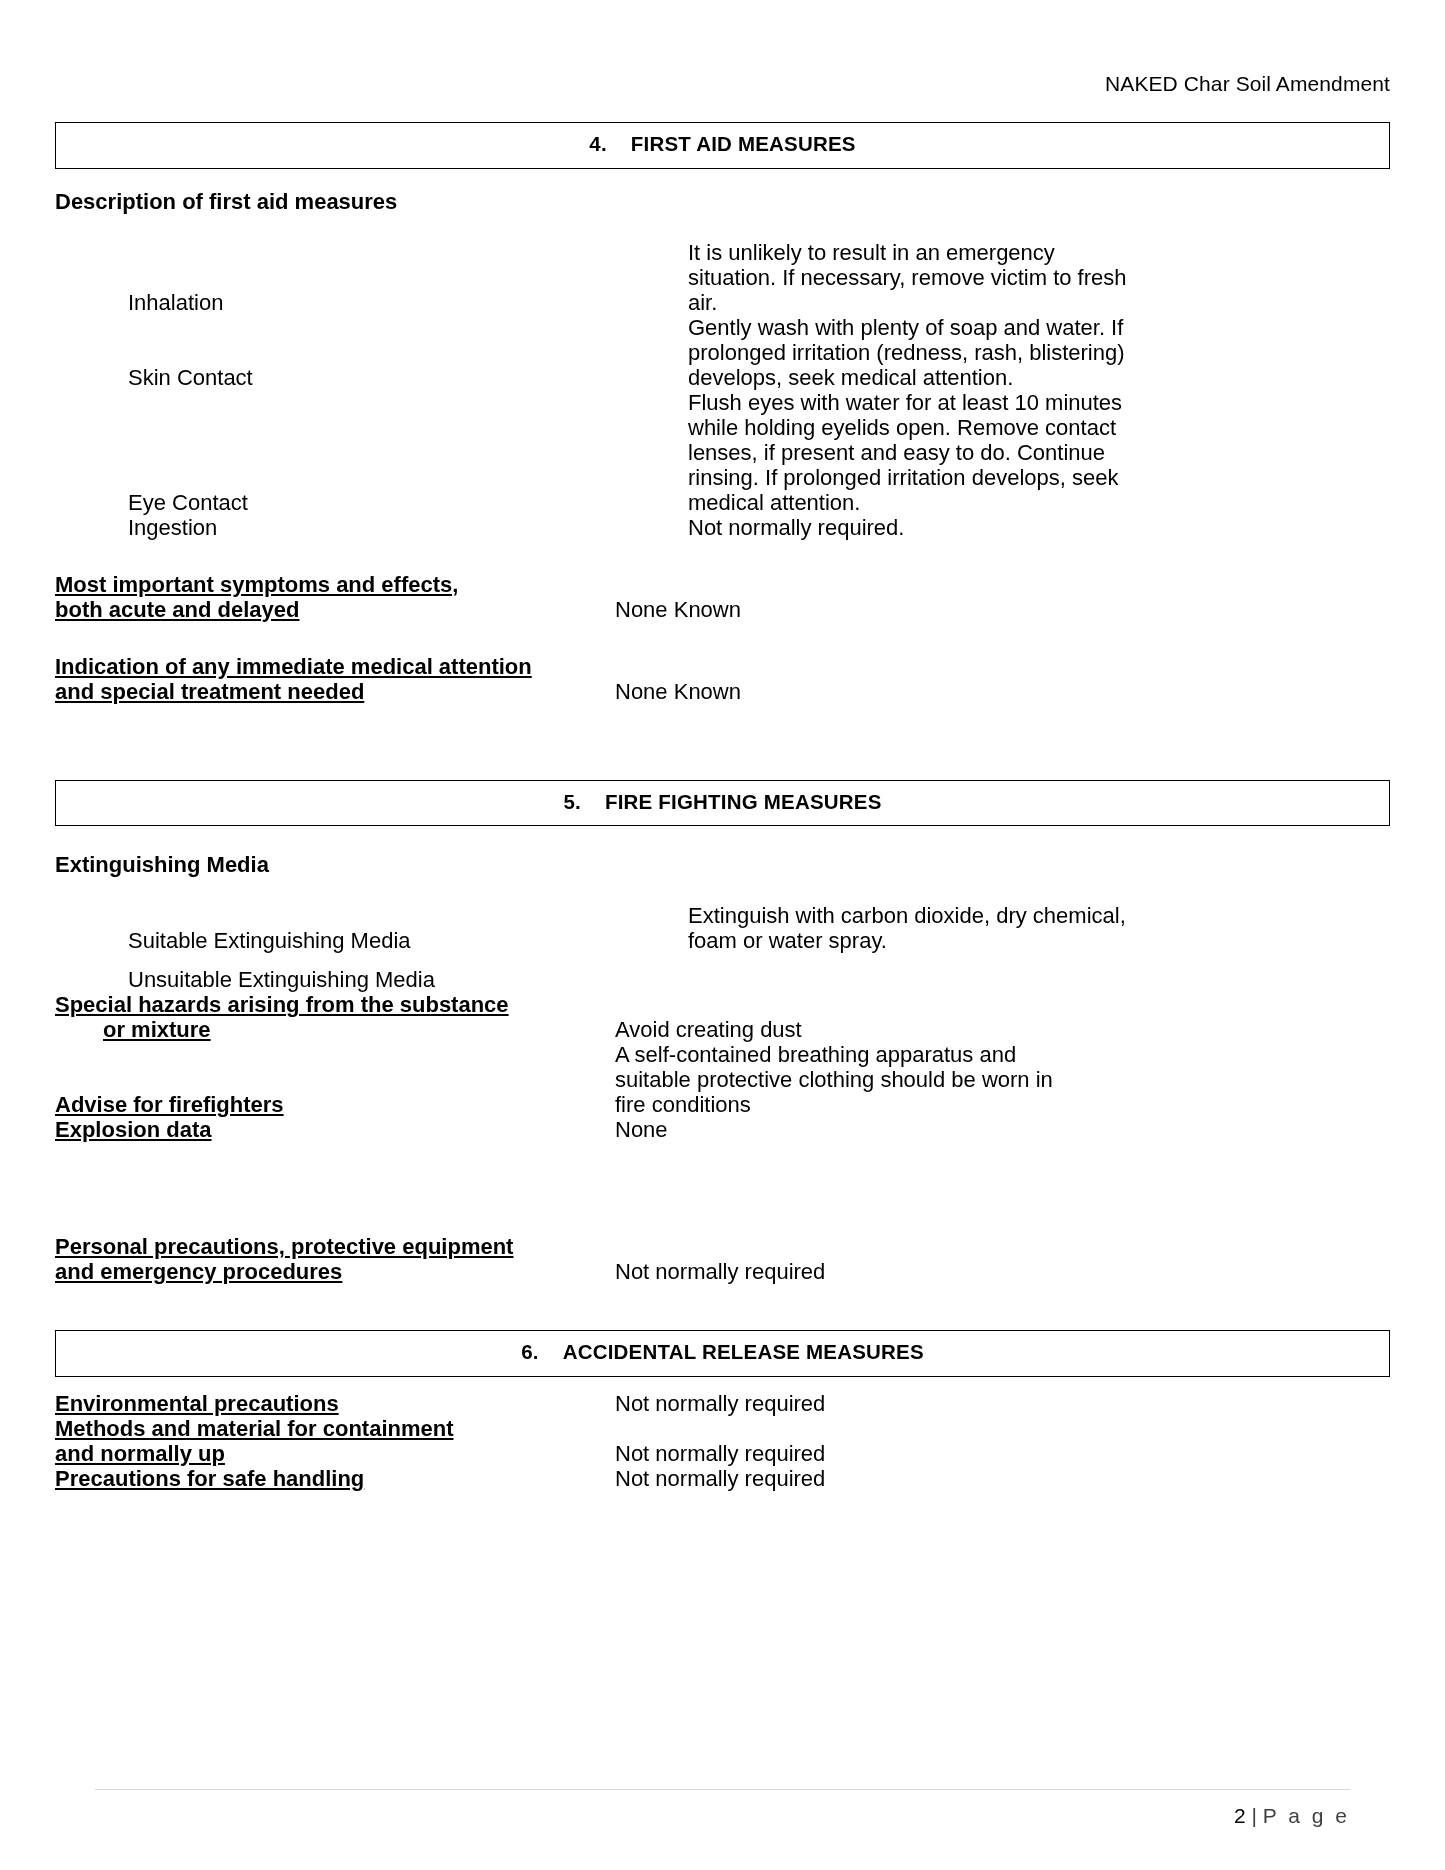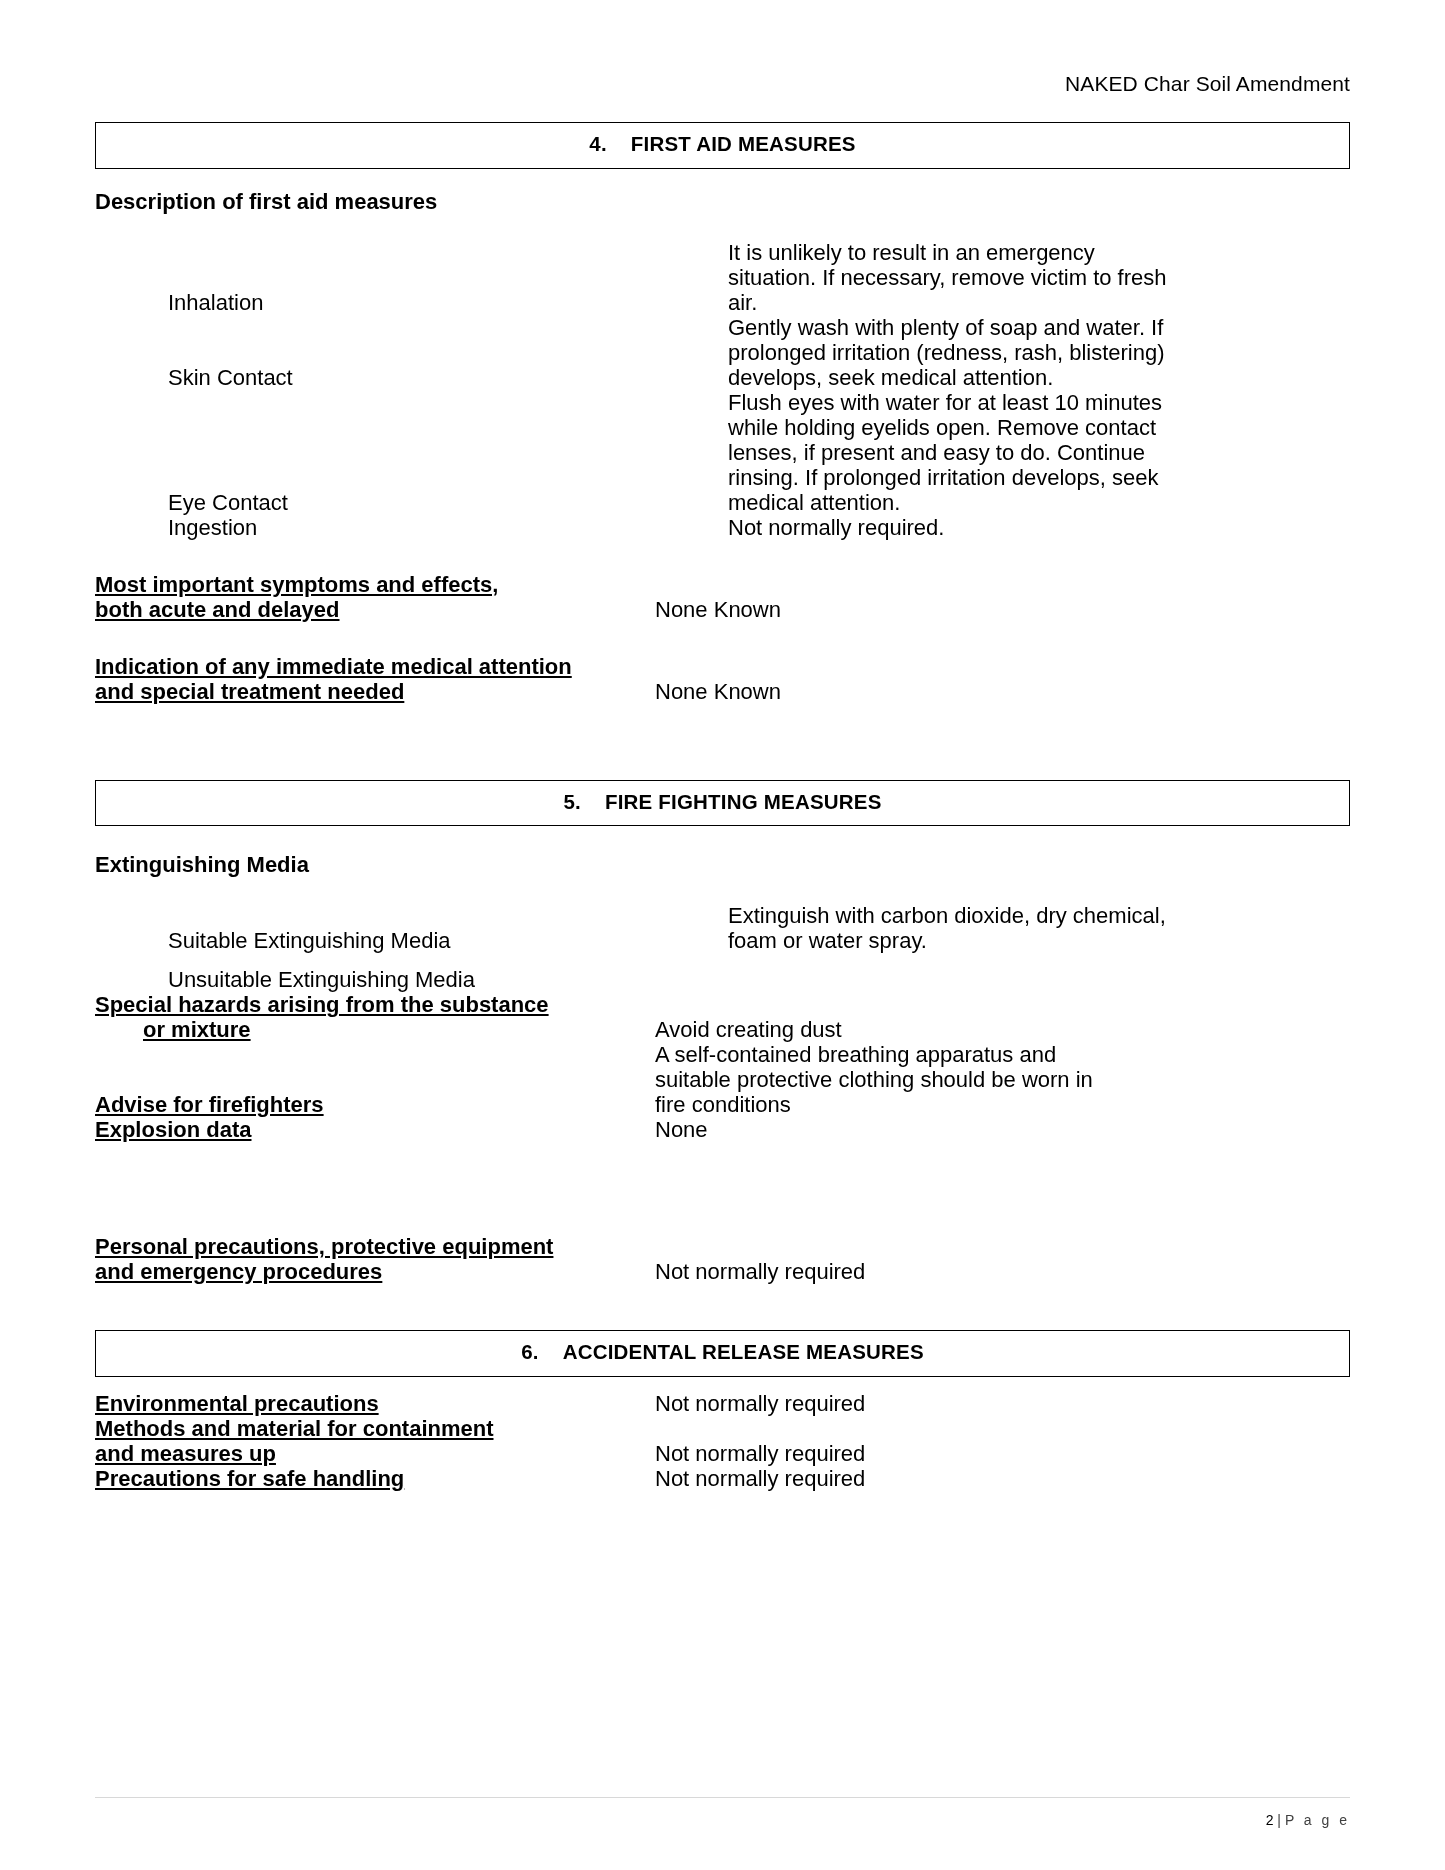--- a/index.html
+++ b/index.html
@@ -13,21 +13,21 @@
     position: relative;
     font-family: "Liberation Sans", sans-serif;
     color: #000000;
     -webkit-font-smoothing: antialiased;
   }
   .page {
     position: relative;
     width: 1445px;
     height: 1870px;
     box-sizing: border-box;
-    padding: 0 95px;
+    padding: 0 55px;
   }
 
   
   .doc-header {
     padding-top: 72px;
     text-align: right;
     font-family: "Liberation Sans", sans-serif;
     font-size: 21px;
     letter-spacing: 0.1px;
     color: #000;
@@ -86,21 +86,21 @@
     left: 95px;
     right: 95px;
     bottom: 42px;
   }
   .footer-rule {
     border-top: 1.5px solid #d8d8d8;
     margin-bottom: 14px;
   }
   .footer-text {
     text-align: right;
-    font-size: 14px;
+    font-size: 21px;
     color: #3f3f3f;
   }
   .footer-text .pnum { color: #000; }
   .footer-text .spaced { letter-spacing: 3px; }
 </style>
 </head>
 <body>
 
 <div class="page">
 
@@ -222,21 +222,21 @@
   <div class="sp-14"></div>
 
   <div class="row">
     <div class="col-label bold">Environmental precautions</div>
     <div class="col-value">Not normally required</div>
   </div>
 
   <div class="row">
     <div class="col-label bold">
       <div>Methods and material for containment</div>
-      <div>and measures up</div>
+      <div>and normally up</div>
     </div>
     <div class="col-value">
       <div style="height:25px"></div>
       <div>Not normally required</div>
     </div>
   </div>
 
   <div class="row">
     <div class="col-label bold">Precautions for safe handling</div>
     <div class="col-value">Not normally required</div>

